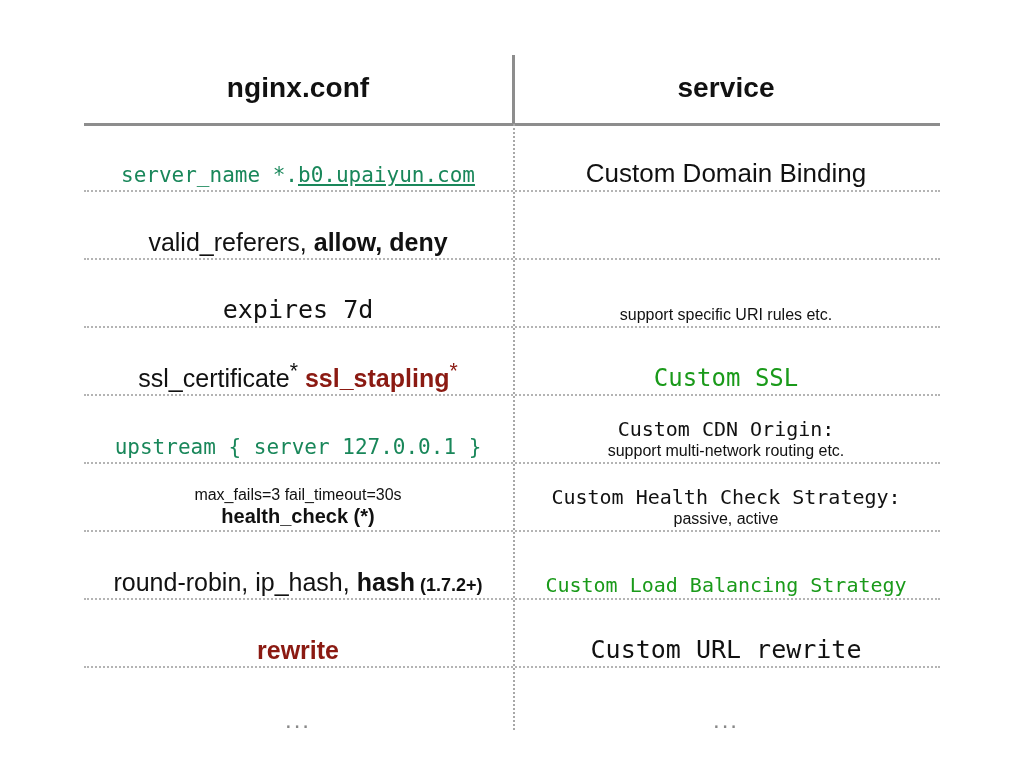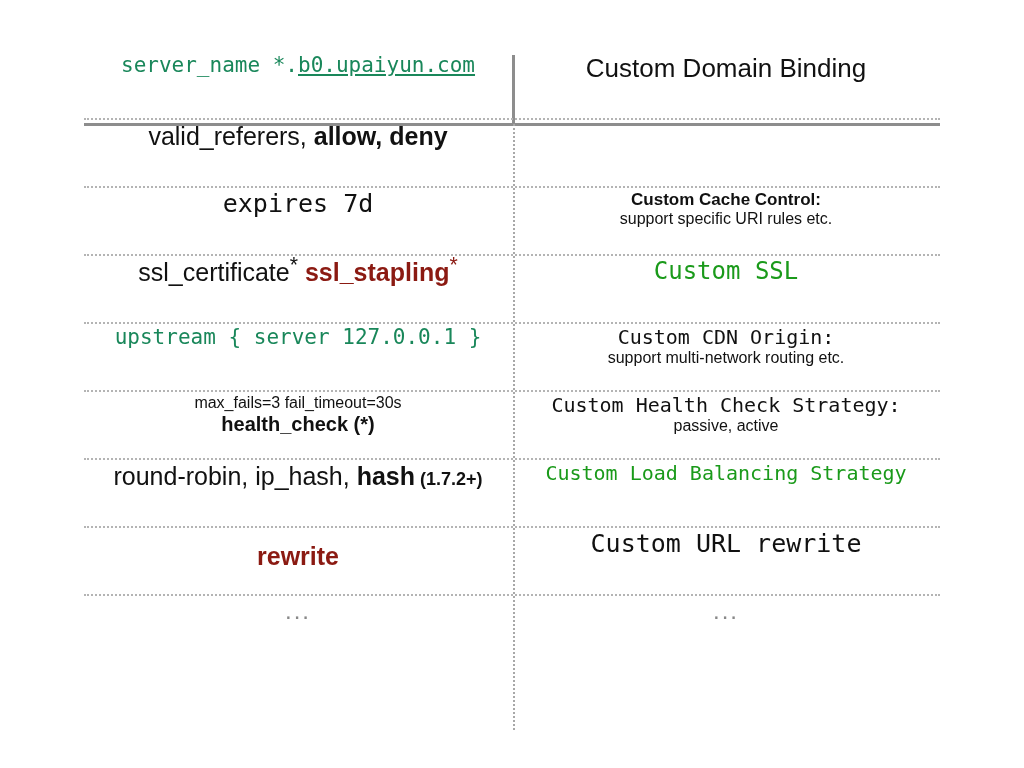--- a/index.html
+++ b/index.html
@@ -35,21 +35,21 @@
     display: flex;
     width: 100%;
     box-sizing: border-box;
   }
 
   .cell {
     box-sizing: border-box;
     display: flex;
     flex-direction: column;
     align-items: center;
-    justify-content: flex-start;
+    justify-content: flex-end;
     text-align: center;
     padding: 2px 6px;
     overflow: hidden;
   }
 
   .cell.left  { width: 428px; }
   .cell.right { width: 428px; }
 
   
   .row.header { height: 72px; }
@@ -132,20 +132,28 @@
 <body>
 
 <div class="slide">
 
   <div class="header-rule"></div>
   <div class="vdiv-solid"></div>
   <div class="vdiv-dotted"></div>
 
   <div class="table">
 
+    <div class="row header">
+      <div class="cell left">
+        <span class="hdr-text">nginx.conf</span>
+      </div>
+      <div class="cell right">
+        <span class="hdr-text">service</span>
+      </div>
+    </div>
 
     <div class="row body first">
       <div class="cell left">
         <div class="line-main mono t-mono-22 green-teal"><span>server_name *.</span><span class="ul">b0.upaiyun.com</span></div>
       </div>
       <div class="cell right">
         <div class="line-main sans t-sans-26 black">Custom Domain Binding</div>
       </div>
     </div>
 
@@ -153,21 +161,20 @@
       <div class="cell left">
         <div class="line-main sans t-sans-25 black"><span>valid_referers, </span><span class="bold">allow, deny</span></div>
       </div>
     </div>
 
     <div class="row body">
       <div class="cell left">
         <div class="line-main mono t-mono-25 black">expires 7d</div>
       </div>
       <div class="cell right">
-        <div class="line-main sans t-sans-18b black">Custom Cache Control:</div>
         <div class="line-sub sans t-sans-17 black">support specific URI rules etc.</div>
       </div>
     </div>
 
     <div class="row body">
       <div class="cell left">
         <div class="line-main sans t-sans-25 black"><span>ssl_certificate</span><span class="sup-star">*</span><span>&nbsp;</span><span class="bold dark-red">ssl_stapling</span><span class="sup-star dark-red">*</span></div>
       </div>
       <div class="cell right">
         <div class="line-main mono t-mono-24 green-bright">Custom SSL</div>

